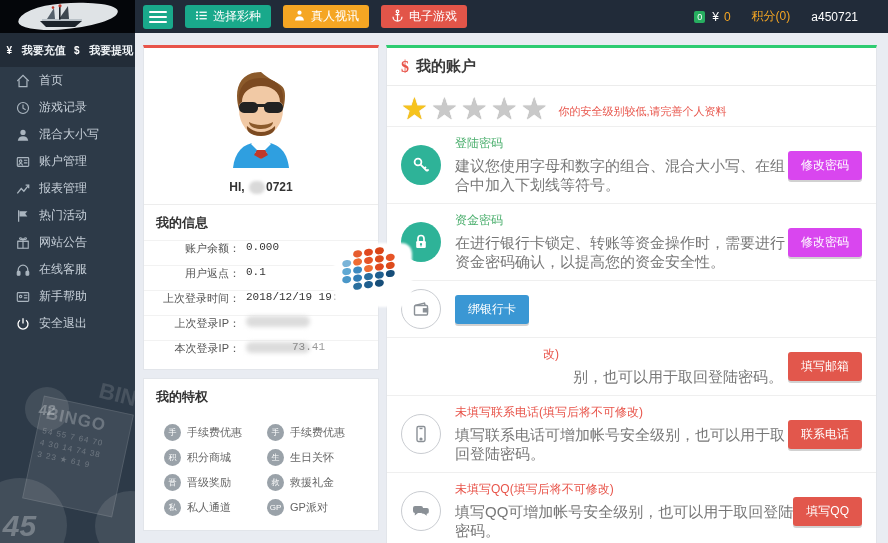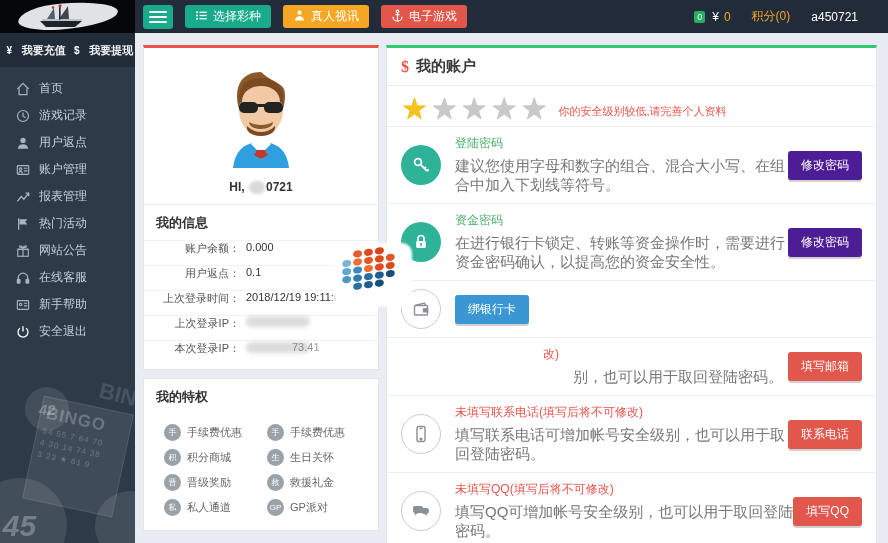--- a/index.html
+++ b/index.html
@@ -20,21 +20,21 @@
   .tb-ico { position:relative; display:inline-flex; align-items:center; cursor:pointer; }
   .badge { position:absolute; top:-6px; right:-9px; background:#27ae60; color:#fff; font-size:9px; padding:0 3px; line-height:12px; border-radius:2px; }
   .orange-txt { color:#f5a623; }
   .tb-group { display:inline-flex; align-items:center; gap:5px; cursor:pointer; }
 
   
   .sidebar { position:absolute; left:0; top:33px; width:135px; bottom:0; background:#2d3a48; z-index:5; overflow:hidden; }
   .side-actions { display:flex; background:#222c38; height:34px; align-items:center; }
   .side-action { flex:1; display:flex; align-items:center; gap:5px; justify-content:center; color:#eef2f5; font-size:11px; font-weight:bold; cursor:pointer; }
   .coin { width:15px; height:15px; border-radius:50%; color:#fff; font-size:10px; font-weight:bold; display:inline-flex; align-items:center; justify-content:center; }
-  .menu { position:relative; z-index:2; padding-top:8px; }
+  .menu { position:relative; z-index:2; }
   .menu-item { display:flex; align-items:center; gap:9px; color:#c7d0d9; font-size:12px; height:27px; padding-left:16px; cursor:pointer; }
   .menu-item svg { flex:0 0 auto; }
   
   .bingo { position:absolute; left:0; bottom:0; width:135px; height:165px; z-index:1; pointer-events:none; }
   .ball { position:absolute; border-radius:50%; background:rgba(255,255,255,.10); color:rgba(255,255,255,.28); display:flex; align-items:center; justify-content:center; font-weight:bold; font-style:italic; }
   .bingo-card { position:absolute; left:32px; bottom:34px; width:92px; height:105px; background:rgba(255,255,255,.09); border:1px solid rgba(255,255,255,.10); transform:rotate(12deg); padding:6px 5px; color:rgba(255,255,255,.24); }
   .bingo-card .bt { font-size:17px; font-weight:bold; letter-spacing:1px; }
   .bingo-card .br { font-size:8px; letter-spacing:1px; margin-top:3px; white-space:nowrap; }
   .bingo-side { position:absolute; right:-2px; top:6px; font-size:22px; font-weight:bold; color:rgba(255,255,255,.13); transform:rotate(14deg); line-height:21px; text-align:center; }
 
@@ -45,21 +45,21 @@
   .col-right { position:absolute; left:251px; top:12px; right:11px; }
 
   
   .profile-card { border-top:3px solid #e8544a; }
   .avatar-wrap { display:flex; flex-direction:column; align-items:center; padding:16px 0 10px; }
   .hi-line { font-size:12px; font-weight:bold; color:#333; margin-top:8px; display:flex; align-items:center; }
   .blur-bit { display:inline-block; width:16px; height:13px; background:#d9d9d9; border-radius:7px; margin:0 1px; filter:blur(1.5px); }
   .sec-title { font-size:13px; font-weight:bold; color:#333; padding:9px 12px 8px; border-top:1px solid #ededed; }
   .info-row { display:flex; align-items:flex-start; border-top:1px solid #f2f2f2; min-height:25px; font-size:11px; }
   .info-row .lbl { width:96px; text-align:right; color:#555; flex:0 0 auto; }
-  .info-row .val { color:#333; margin-left:6px; display:flex; align-items:center; }
+  .info-row .val { color:#333; margin-left:6px; display:flex; align-items:center;font-family:Liberation Mono, monospace; }
   .pill { display:inline-block; width:64px; height:11px; border-radius:6px; background:#dcdcdc; filter:blur(2px); }
   .val-faint { opacity:.5; filter:blur(.5px); margin-left:-18px; }
 
   
   .priv-card { margin-top:8px; padding-bottom:10px; }
   .priv-grid { display:grid; grid-template-columns:1fr 1fr; row-gap:8px; padding:10px 8px 4px 20px; }
   .priv-item { display:flex; align-items:center; gap:6px; font-size:11px; color:#666; }
   .priv-ico { width:17px; height:17px; border-radius:50%; background:#9aa2a9; color:#fff; font-size:8px; display:inline-flex; align-items:center; justify-content:center; flex:0 0 auto; }
 
   
@@ -77,21 +77,21 @@
   .icon-gray { background:#fff; border:1px solid #c9ccd1; color:#8a9096; }
   .acc-text { flex:1; min-width:0; }
   .acc-title { font-size:12px; margin-bottom:5px; }
   .t-green { color:#4caf6e; }
   .t-red { color:#e8544a; }
   .acc-desc { font-size:15px; color:#777; }
   .obscured .acc-ico { visibility:hidden; }
   .obscured .acc-title { margin-left:88px; }
   .obscured .acc-desc { margin-left:118px; }
   .btn { flex:0 0 auto; color:#fff; font-size:12px; border:none; padding:6px 13px; border-radius:3px; cursor:pointer; box-shadow:0 2px 0 rgba(0,0,0,.18); white-space:nowrap; }
-  .btn-green { background:#4c1d95; }
+  .btn-green { background:#d946ef; }
   .btn-blue { background:#3a97d4; }
   .btn-red { background:#e2574c; }
 
   
   .fin-card { margin-top:7px; }
 
   
   .white-patch { position:absolute; left:334px; top:243px; width:78px; height:64px; background:#fff; border-radius:10px; z-index:6; filter:blur(1px); }
   .dots { position:absolute; left:342px; top:249px; z-index:7; transform:rotate(-8deg) skewX(-8deg); }
   .dots .drow { display:flex; gap:2px; margin-bottom:1px; }
@@ -213,21 +213,21 @@
         <span>游戏记录</span>
       </div>
 
       <div class="menu-item">
         <span style="display:inline-flex;color:#aab5bf;">
           <svg width="14" height="14" viewBox="0 0 16 16">
             <circle cx="8" cy="5" r="3" fill="currentColor"></circle>
             <path d="M2 14.5c.5-3.5 2.8-5 6-5s5.5 1.5 6 5z" fill="currentColor"></path>
           </svg>
         </span>
-        <span>用户返点</span>
+        <span>混合大小写</span>
       </div>
 
       <div class="menu-item">
         <span style="display:inline-flex;color:#aab5bf;">
           <svg width="14" height="14" viewBox="0 0 16 16" fill="none" stroke="currentColor" stroke-width="1.3">
             <rect x="1.5" y="3" width="13" height="10" rx="1"></rect>
             <circle cx="5.3" cy="7" r="1.4"></circle>
             <path d="M9 6h4M9 9h4M3 12c.3-1.6 1.2-2.3 2.3-2.3s2 .7 2.3 2.3"></path>
           </svg>
         </span>

